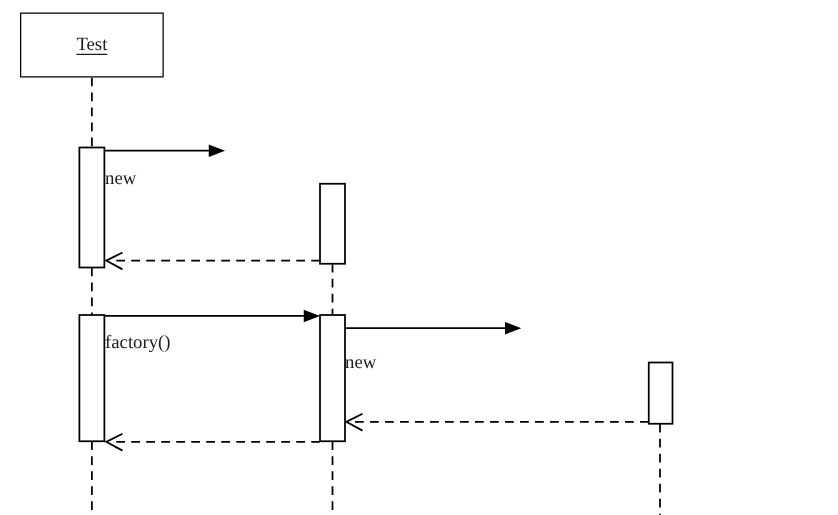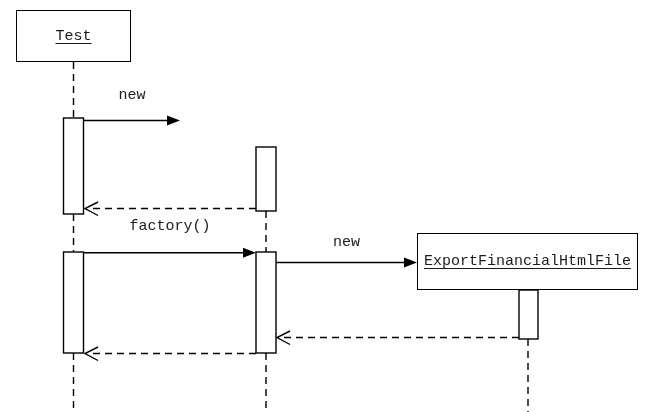--- a/index.html
+++ b/index.html
@@ -6,21 +6,21 @@
     margin: 0;
     padding: 0;
     background: #ffffff;
   }
   .stage {
     position: relative;
     width: 670px;
     height: 412px;
     background: #ffffff;
     overflow: hidden;
-    font-family: Liberation Mono, monospace;
+    font-family: Liberation Serif, serif;
   }
   .geometry {
     position: absolute;
     left: 0;
     top: 0;
   }
   .life {
     stroke: #000000;
     stroke-width: 1.4;
     stroke-dasharray: 7 5;
@@ -64,22 +64,23 @@
     font-size: 15px;
     color: #1c1c1c;
     text-decoration: underline;
     text-underline-offset: 3px;
     white-space: nowrap;
   }
   .msg {
     position: absolute;
     font-size: 15px;
     color: #1c1c1c;
-    text-align: center;
+    text-align: left;
     white-space: nowrap;
+    margin-top: 48px;
   }
 </style>
 </head>
 <body>
 
 <div class="stage">
 
   <svg class="geometry" width="670" height="412" viewBox="0 0 670 412">
 
     <g>
@@ -130,23 +131,20 @@
       <line class="dash" x1="256" y1="353.5" x2="90" y2="353.5"></line>
       <polyline class="open" points="98,347 85,353.5 98,360.5"></polyline>
     </g>
   </svg>
 
   <div class="obj" style="left:16px; top:10px; width:115px; height:52px;">
     <span class="obj-name">Test</span>
   </div>
 
 
-  <div class="obj" style="left:417px; top:233px; width:221px; height:57px;">
-    <span class="obj-name">ExportFinancialHtmlFile</span>
-  </div>
 
   <div class="msg" style="left:84px; top:87px; width:96px;">new</div>
 
   <div class="msg" style="left:84px; top:218px; width:172px;">factory()</div>
 
   <div class="msg" style="left:276px; top:234px; width:141px;">new</div>
 
 </div>
 
 </body></html>

